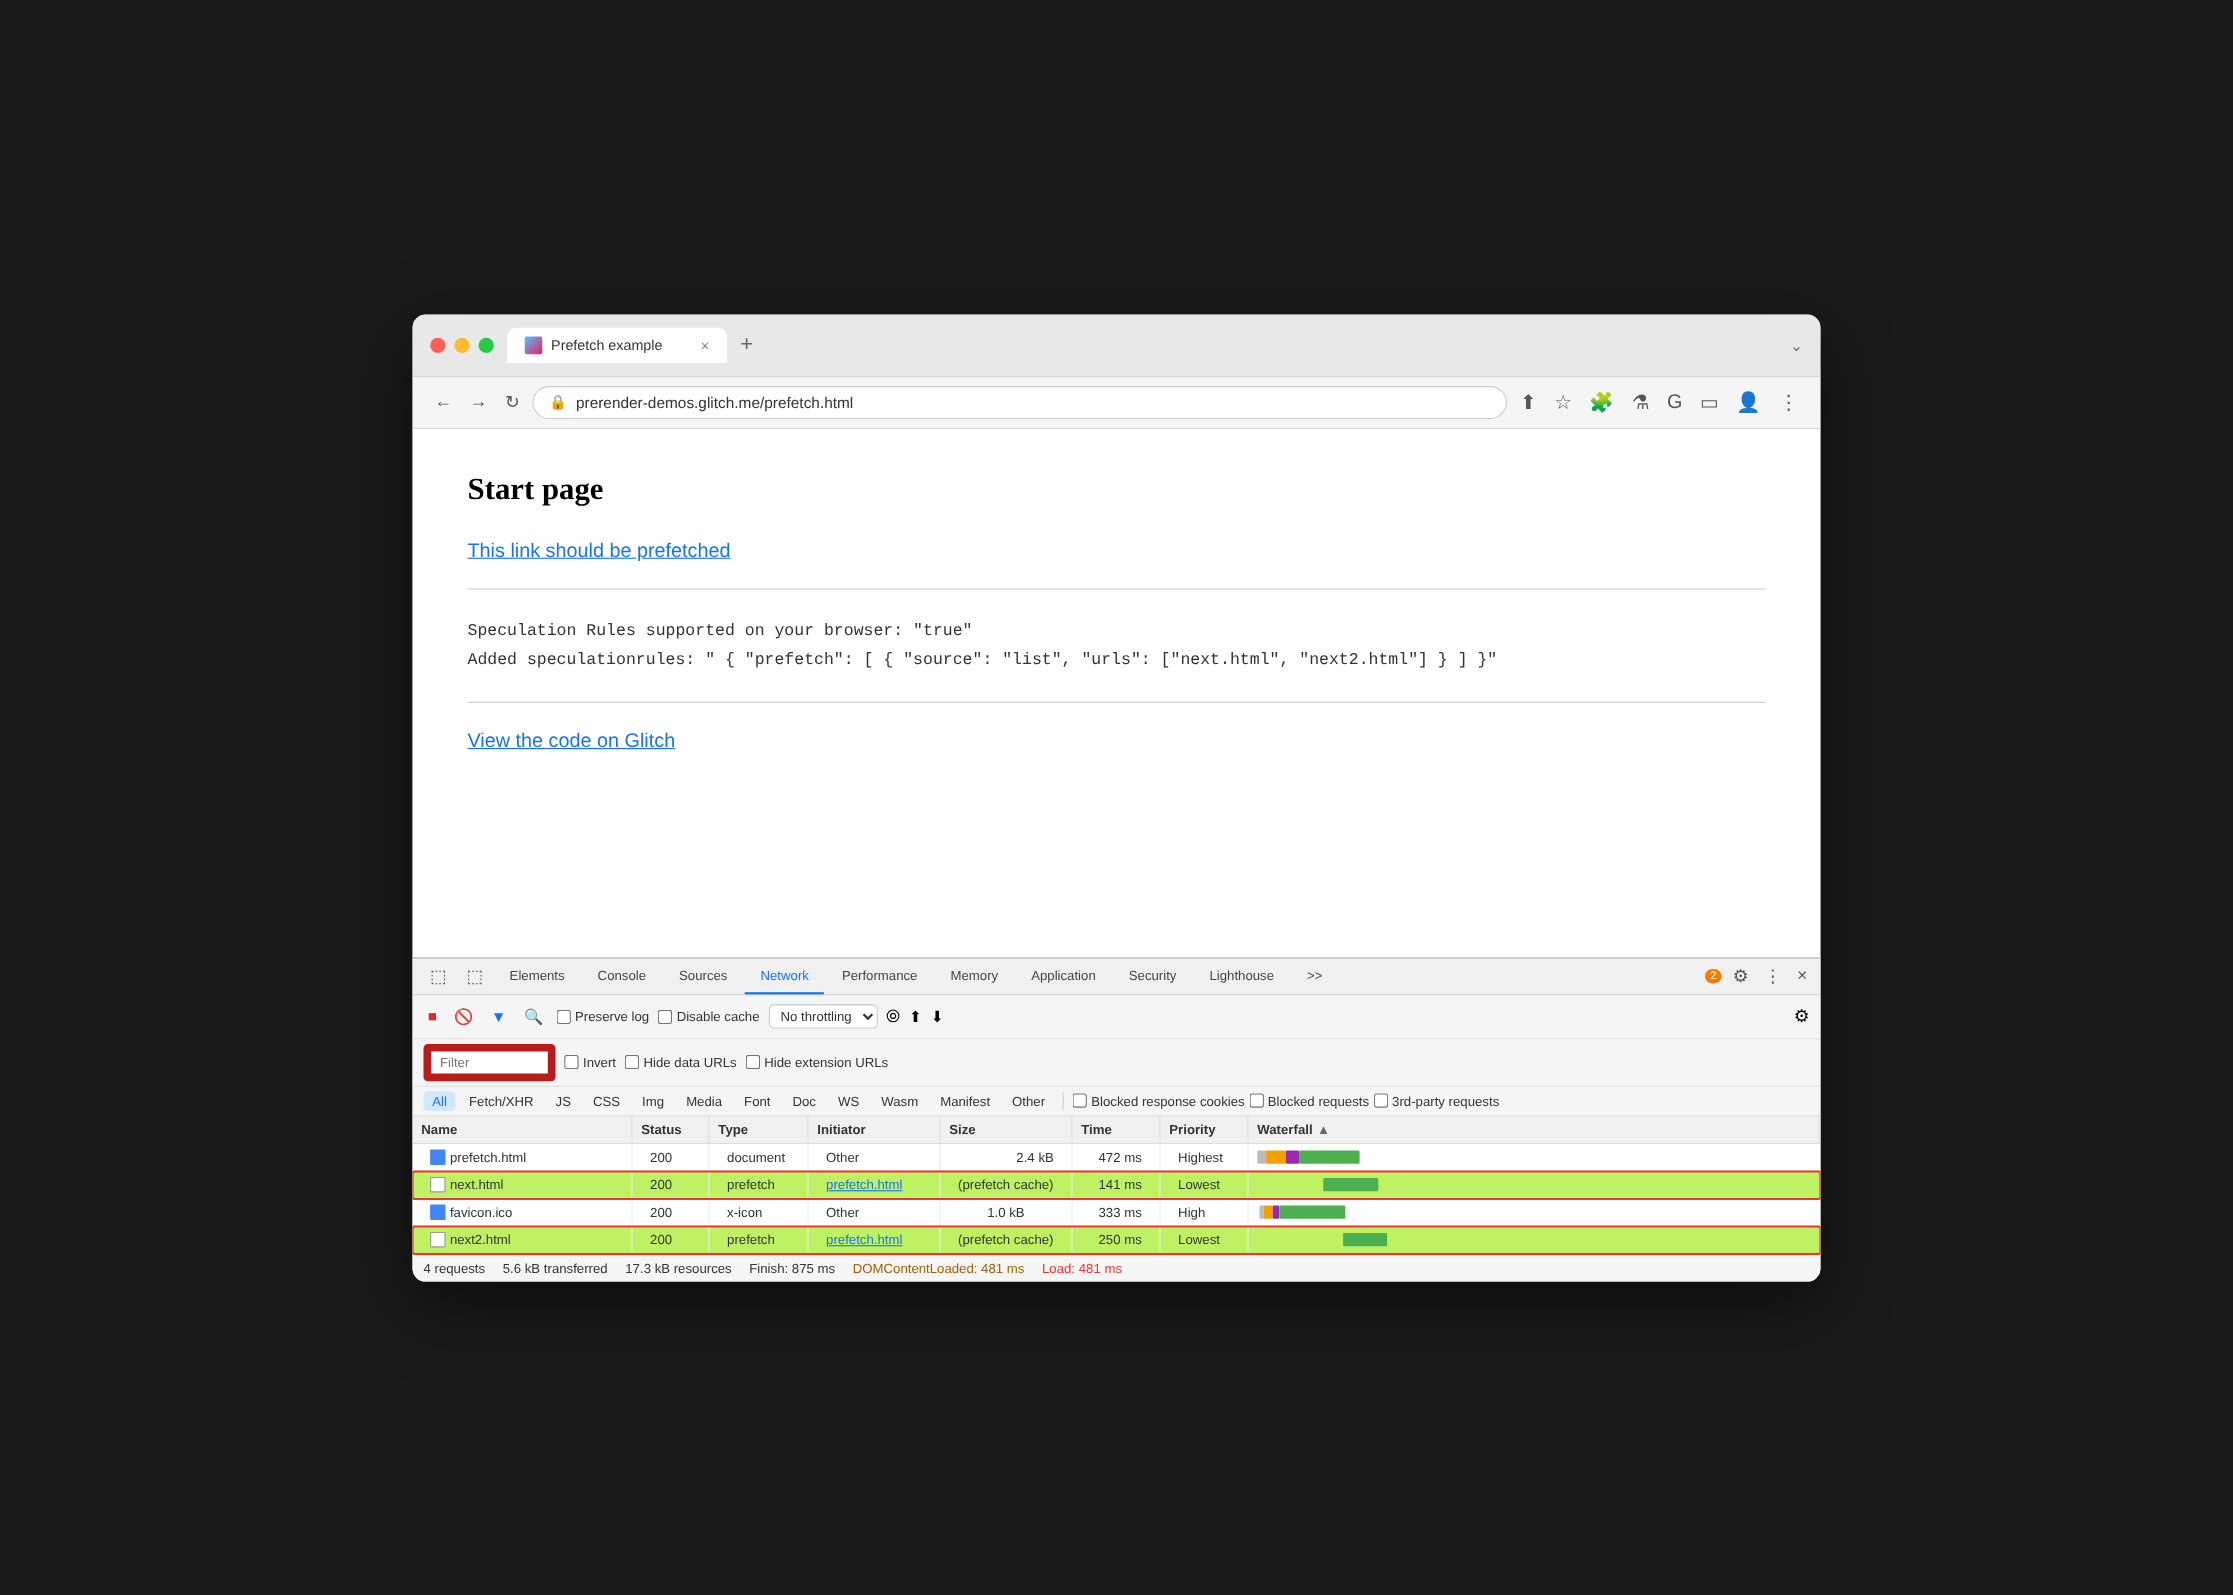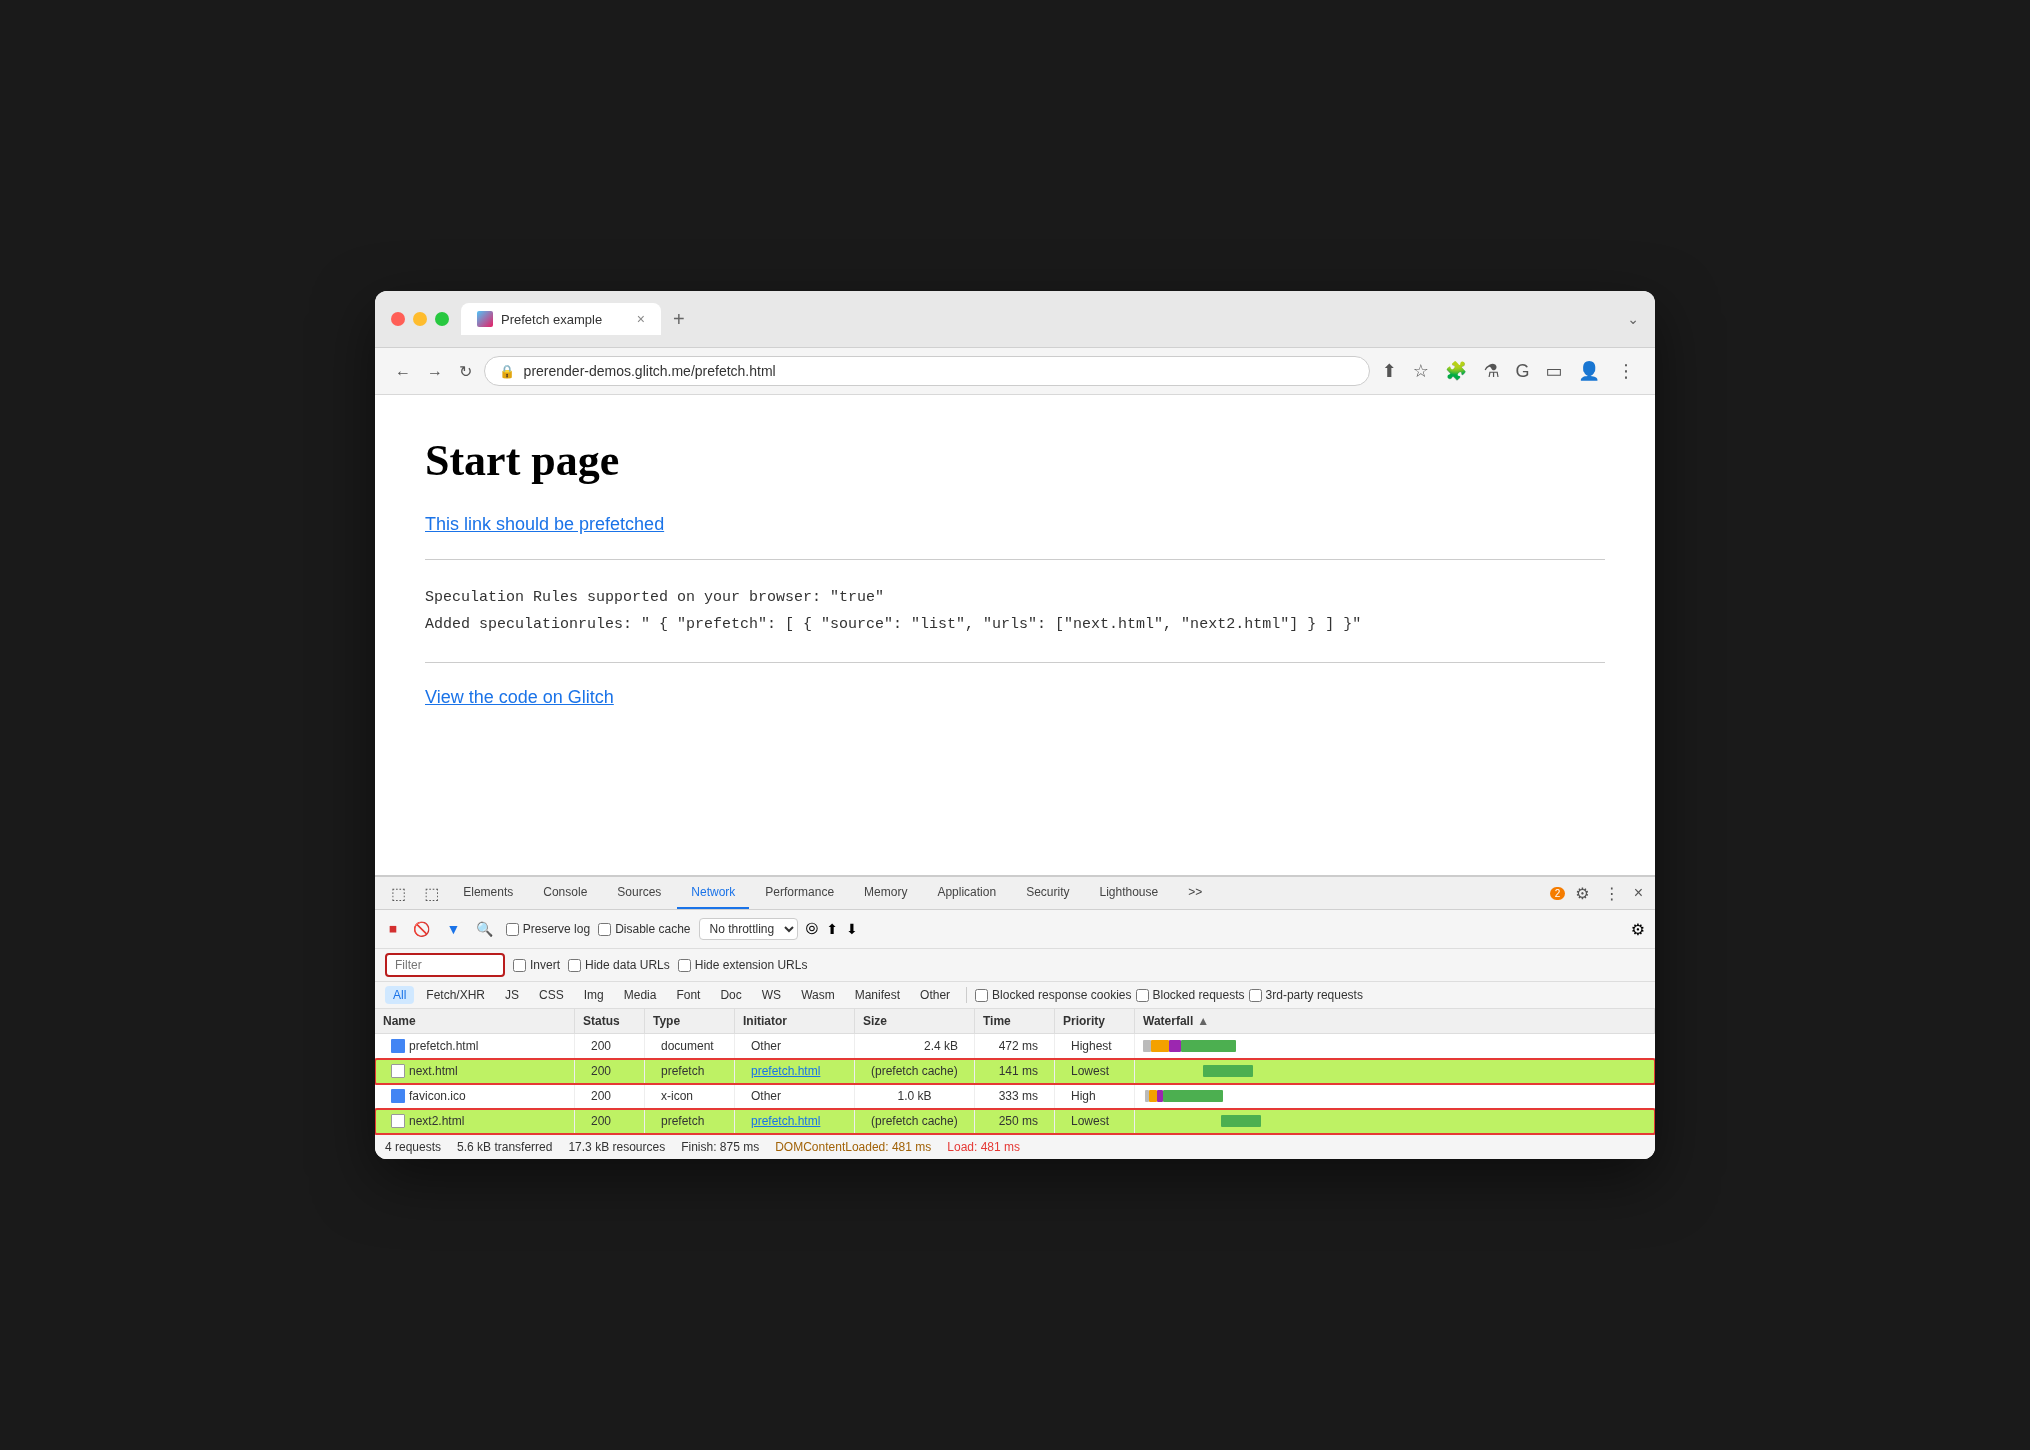--- a/index.html
+++ b/index.html
@@ -119,21 +119,21 @@
       font-size: 18px;
     }
     .toolbar-icon { cursor: pointer; padding: 4px; border-radius: 4px; }
     
     .page-content {
       background: #fff;
       padding: 40px 50px 20px;
       min-height: 480px;
     }
     .page-title {
-      font-size: 44px;
+      font-size: 28px;
       font-weight: 800;
       color: #000;
       font-family: Georgia, serif;
       margin-bottom: 28px;
     }
     .page-link {
       display: block;
       color: #1a73e8;
       text-decoration: underline;
       font-size: 18px;
@@ -230,21 +230,21 @@
     .nt-filter-row {
       background: #f5f5f5;
       padding: 4px 10px;
       display: flex;
       align-items: center;
       gap: 8px;
       border-bottom: 1px solid #ddd;
       flex-wrap: wrap;
     }
     .filter-input {
-      border: 2px solid #b91c1c;
+      border: 7px solid #b91c1c;
       border-radius: 4px;
       padding: 3px 8px;
       font-size: 12px;
       width: 120px;
       background: #fff;
     }
     .filter-type-btn {
       padding: 2px 8px;
       font-size: 12px;
       border: none;

